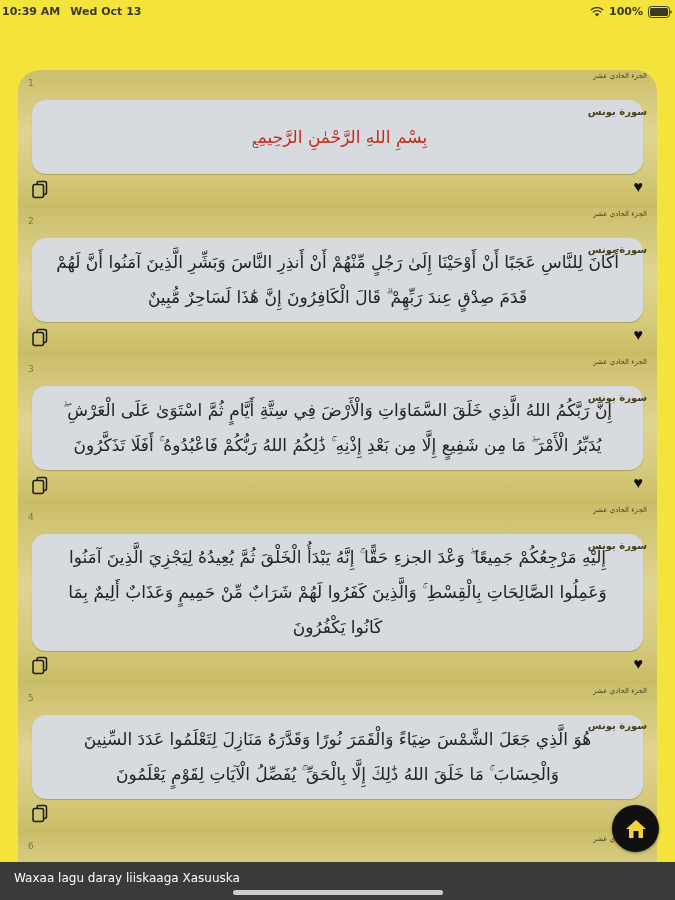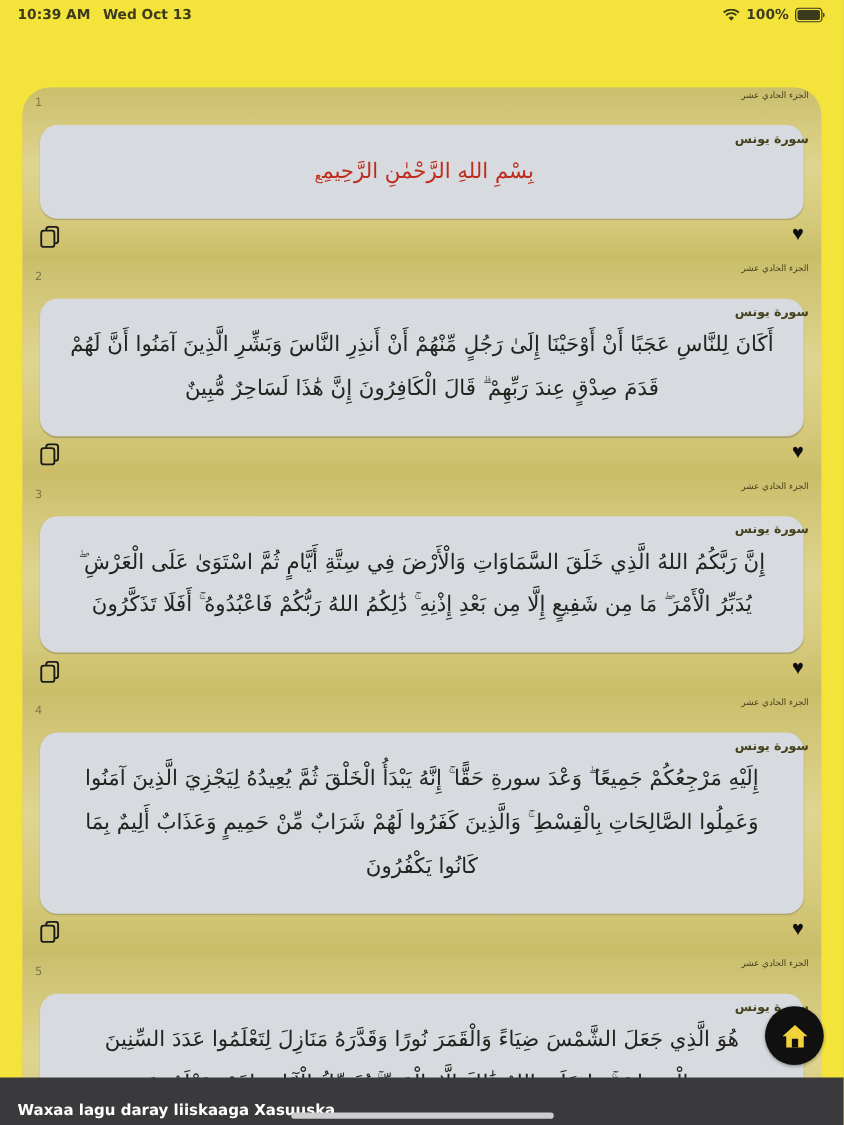--- a/index.html
+++ b/index.html
@@ -5,21 +5,21 @@
   html,body{margin:0;padding:0;}
   body{
     width:675px;height:900px;overflow:hidden;position:relative;
     background:#f3e33a;
     font-family:"DejaVu Sans", sans-serif;
   }
   
   .statusbar{
     position:absolute;top:0;left:0;right:0;height:22px;
     display:flex;justify-content:space-between;align-items:center;
-    padding:0 14px;box-sizing:border-box;
+    padding:0 2px;box-sizing:border-box;
     font-size:11px;font-weight:bold;color:#3c3a1d;
   }
   .sb-left{display:flex;gap:10px;}
   .sb-right{display:flex;align-items:flex-end;gap:5px;}
   .batt{display:inline-block;}
   
   .list{
     position:absolute;top:70px;left:18px;right:18px;bottom:0;
     border-radius:22px 22px 0 0;overflow:hidden;
     background:#cfc375;
@@ -37,21 +37,21 @@
   }
   .meta{
     position:absolute;right:10px;top:2px;text-align:right;direction:rtl;
     color:#45411c;line-height:1.25;
   }
   .meta .juz{font-size:7px;display:block;margin-left:36px;}
   .meta .surah{font-size:10px;display:block;font-weight:bold;margin-top:25px;}
   .verse-card{
     margin:0 14px;border-radius:14px;background:#d7dbdf;
     box-shadow:0 1px 1px rgba(90,90,60,.35);
-    padding:20px 20px;box-sizing:border-box;
+    padding:6px 20px;box-sizing:border-box;
     display:flex;flex-direction:column;justify-content:center;
     direction:rtl;text-align:center;
     font-size:17px;line-height:2.05;color:#23231f;
   }
   .vc-1{min-height:74px;}
   .vc-n{min-height:84px;}
   .bismillah{color:#bf2b1d;}
   .ruku{font-size:11px;color:#bf2b1d;vertical-align:-2px;padding-left:4px;}
   .cell-foot{
     height:34px;flex:none;position:relative;
@@ -71,22 +71,22 @@
     border-radius:50%;background:#101010;border:none;cursor:pointer;
     display:flex;align-items:center;justify-content:center;z-index:30;
     box-shadow:0 1px 3px rgba(0,0,0,.4);
   }
   
   .toast{
     position:absolute;left:0;right:0;bottom:0;height:38px;
     background:#3a3a3c;z-index:20;
   }
   .toast-msg{
-    position:absolute;left:14px;top:19px;
-    color:#ffffff;font-size:12px;font-weight:bold;
+    position:absolute;left:14px;top:9px;
+    color:#ffffff;font-size:12px;font-weight:normal;
   }
   .home-indicator{
     position:absolute;left:50%;transform:translateX(-50%);bottom:5px;
     width:210px;height:5px;border-radius:3px;background:#cdcdcf;cursor:grab;
   }
   svg{display:block;}
 </style>
 </head>
 <body>
 
@@ -184,21 +184,21 @@
 
   <div class="cell">
     <div class="cell-head">
       <span class="v-num">4</span>
       <span class="meta">
         <span class="juz">الجزء الحادي عشر</span>
         <span class="surah">سورة يونس</span>
       </span>
     </div>
     <div class="verse-card vc-n">
-      <div>إِلَيْهِ مَرْجِعُكُمْ جَمِيعًا ۖ وَعْدَ سورةِ حَقًّا ۚ إِنَّهُ يَبْدَأُ الْخَلْقَ ثُمَّ يُعِيدُهُ لِيَجْزِيَ الَّذِينَ آمَنُوا وَعَمِلُوا الصَّالِحَاتِ بِالْقِسْطِ ۚ وَالَّذِينَ كَفَرُوا لَهُمْ شَرَابٌ مِّنْ حَمِيمٍ وَعَذَابٌ أَلِيمٌ بِمَا كَانُوا يَكْفُرُونَ</div>
+      <div>إِلَيْهِ مَرْجِعُكُمْ جَمِيعًا ۖ وَعْدَ الجزءِ حَقًّا ۚ إِنَّهُ يَبْدَأُ الْخَلْقَ ثُمَّ يُعِيدُهُ لِيَجْزِيَ الَّذِينَ آمَنُوا وَعَمِلُوا الصَّالِحَاتِ بِالْقِسْطِ ۚ وَالَّذِينَ كَفَرُوا لَهُمْ شَرَابٌ مِّنْ حَمِيمٍ وَعَذَابٌ أَلِيمٌ بِمَا كَانُوا يَكْفُرُونَ</div>
     </div>
     <div class="cell-foot">
       <button class="copy-btn">
         <svg width="16" height="19" viewBox="0 0 16 19">
             <rect x="1" y="4.5" width="10.5" height="13" rx="2" fill="none" stroke="#1b1b1b" stroke-width="1.5"></rect>
             <path d="M5 4.5 V3.5 a2 2 0 0 1 2-2 h5.5 a2 2 0 0 1 2 2 v9 a2 2 0 0 1 -2 2 h-1" fill="none" stroke="#1b1b1b" stroke-width="1.5"></path>
           </svg>
       </button>
       <button class="heart-btn">♥</button>
     </div>

